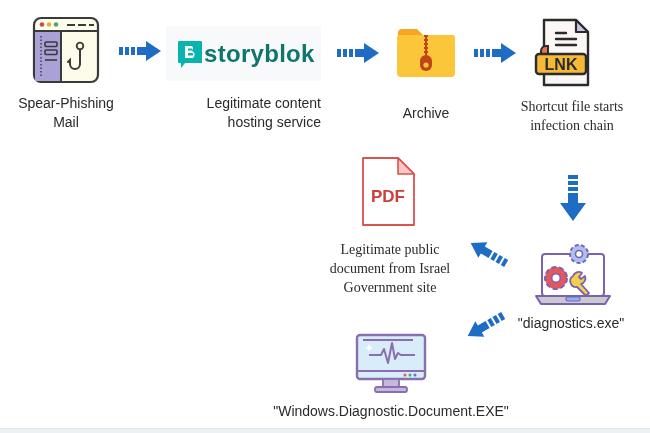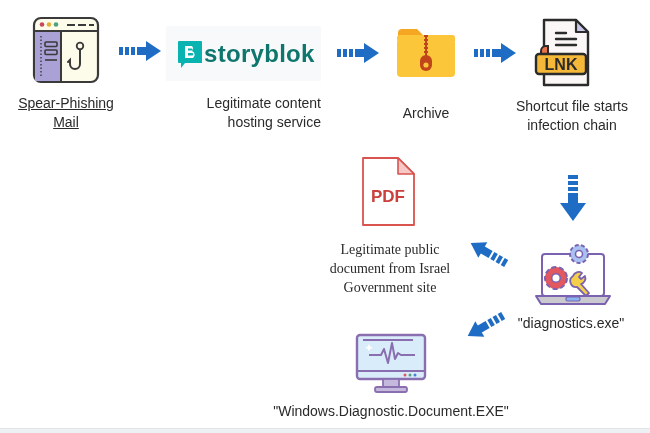--- a/index.html
+++ b/index.html
@@ -26,21 +26,21 @@
     <circle cx="26" cy="10.5" r="2.3" fill="#4fa27e"></circle>
     <line x1="37" y1="11" x2="64" y2="11" stroke="#3a3a3a" stroke-width="1.8" stroke-dasharray="8 3"></line>
     <line x1="11" y1="22" x2="11" y2="62" stroke="#3a3a3a" stroke-width="1.4" stroke-dasharray="1.5 2"></line>
     <rect x="15" y="28" width="12" height="4.5" rx="1" fill="none" stroke="#3a3a3a" stroke-width="1.6"></rect>
     <rect x="15" y="36" width="12" height="4.5" rx="1" fill="none" stroke="#3a3a3a" stroke-width="1.6"></rect>
     <line x1="15" y1="46" x2="27" y2="46" stroke="#3a3a3a" stroke-width="1.6"></line>
     <circle cx="50" cy="32" r="3.3" fill="none" stroke="#3a3a3a" stroke-width="1.8"></circle>
     <path d="M50 35.5 V50 a5 5 0 0 1 -10 0 V46 l-2 2" fill="none" stroke="#3a3a3a" stroke-width="2" stroke-linecap="round"></path>
   </svg>
 </div>
-<div class="label" style="left:0px;top:94px;width:132px;text-decoration:underline;">
+<div class="label" style="left:0px;top:94px;width:132px;">
   <div>Spear-Phishing</div>
   <div>Mail</div>
 </div>
 
 <svg class="arrow" style="left:119px;top:40px;" width="44" height="22" viewBox="0 0 44 22">
   <rect x="0" y="7" width="4" height="8" fill="#1f6cc4"></rect>
   <rect x="6" y="7" width="4" height="8" fill="#1f6cc4"></rect>
   <rect x="12" y="7" width="4" height="8" fill="#1f6cc4"></rect>
   <rect x="18" y="7" width="10" height="8" fill="#1f6cc4"></rect>
   <polygon points="27,1 42,11 27,21" fill="#1f6cc4"></polygon>
@@ -95,21 +95,21 @@
 <svg class="node" style="left:532px;top:17px;" width="62" height="72" viewBox="0 0 62 72">
   <path d="M12 3 H44 L56 15 V68 H12 Z" fill="#fbf7f7" stroke="#2b2b2b" stroke-width="2.4" stroke-linejoin="round"></path>
   <path d="M44 3 V15 H56 Z" fill="#c9c7e8" stroke="#2b2b2b" stroke-width="2.2" stroke-linejoin="round"></path>
   <line x1="24" y1="16" x2="34" y2="16" stroke="#2b2b2b" stroke-width="2.4" stroke-linecap="round"></line>
   <line x1="24" y1="22" x2="44" y2="22" stroke="#2b2b2b" stroke-width="2.4" stroke-linecap="round"></line>
   <line x1="24" y1="28" x2="44" y2="28" stroke="#2b2b2b" stroke-width="2.4" stroke-linecap="round"></line>
   <path d="M9 34 a5 5 0 0 1 5 -5 H16 V40 H9 Z" fill="#e8724a" stroke="#2b2b2b" stroke-width="2"></path>
   <rect x="4" y="37" width="50" height="20" rx="3" fill="#f6b838" stroke="#2b2b2b" stroke-width="2.4"></rect>
   <text x="29" y="53" text-anchor="middle" font-family="Liberation Sans, sans-serif" font-size="16" font-weight="bold" fill="#2b2b2b">LNK</text>
 </svg>
-<div class="label" style="left:497px;top:97px;width:150px;">
+<div class="label" style="left:497px;top:97px;width:150px;font-family:Liberation Serif, serif;">
   <div>Shortcut file starts</div>
   <div>infection chain</div>
 </div>
 
 <svg class="arrow" style="left:559px;top:175px;" width="28" height="48" viewBox="0 0 28 48">
   <rect x="9" y="0" width="10" height="4" fill="#1f6cc4"></rect>
   <rect x="9" y="6" width="10" height="4" fill="#1f6cc4"></rect>
   <rect x="9" y="12" width="10" height="4" fill="#1f6cc4"></rect>
   <rect x="9" y="18" width="10" height="12" fill="#1f6cc4"></rect>
   <polygon points="1,28 27,28 14,46" fill="#1f6cc4"></polygon>

